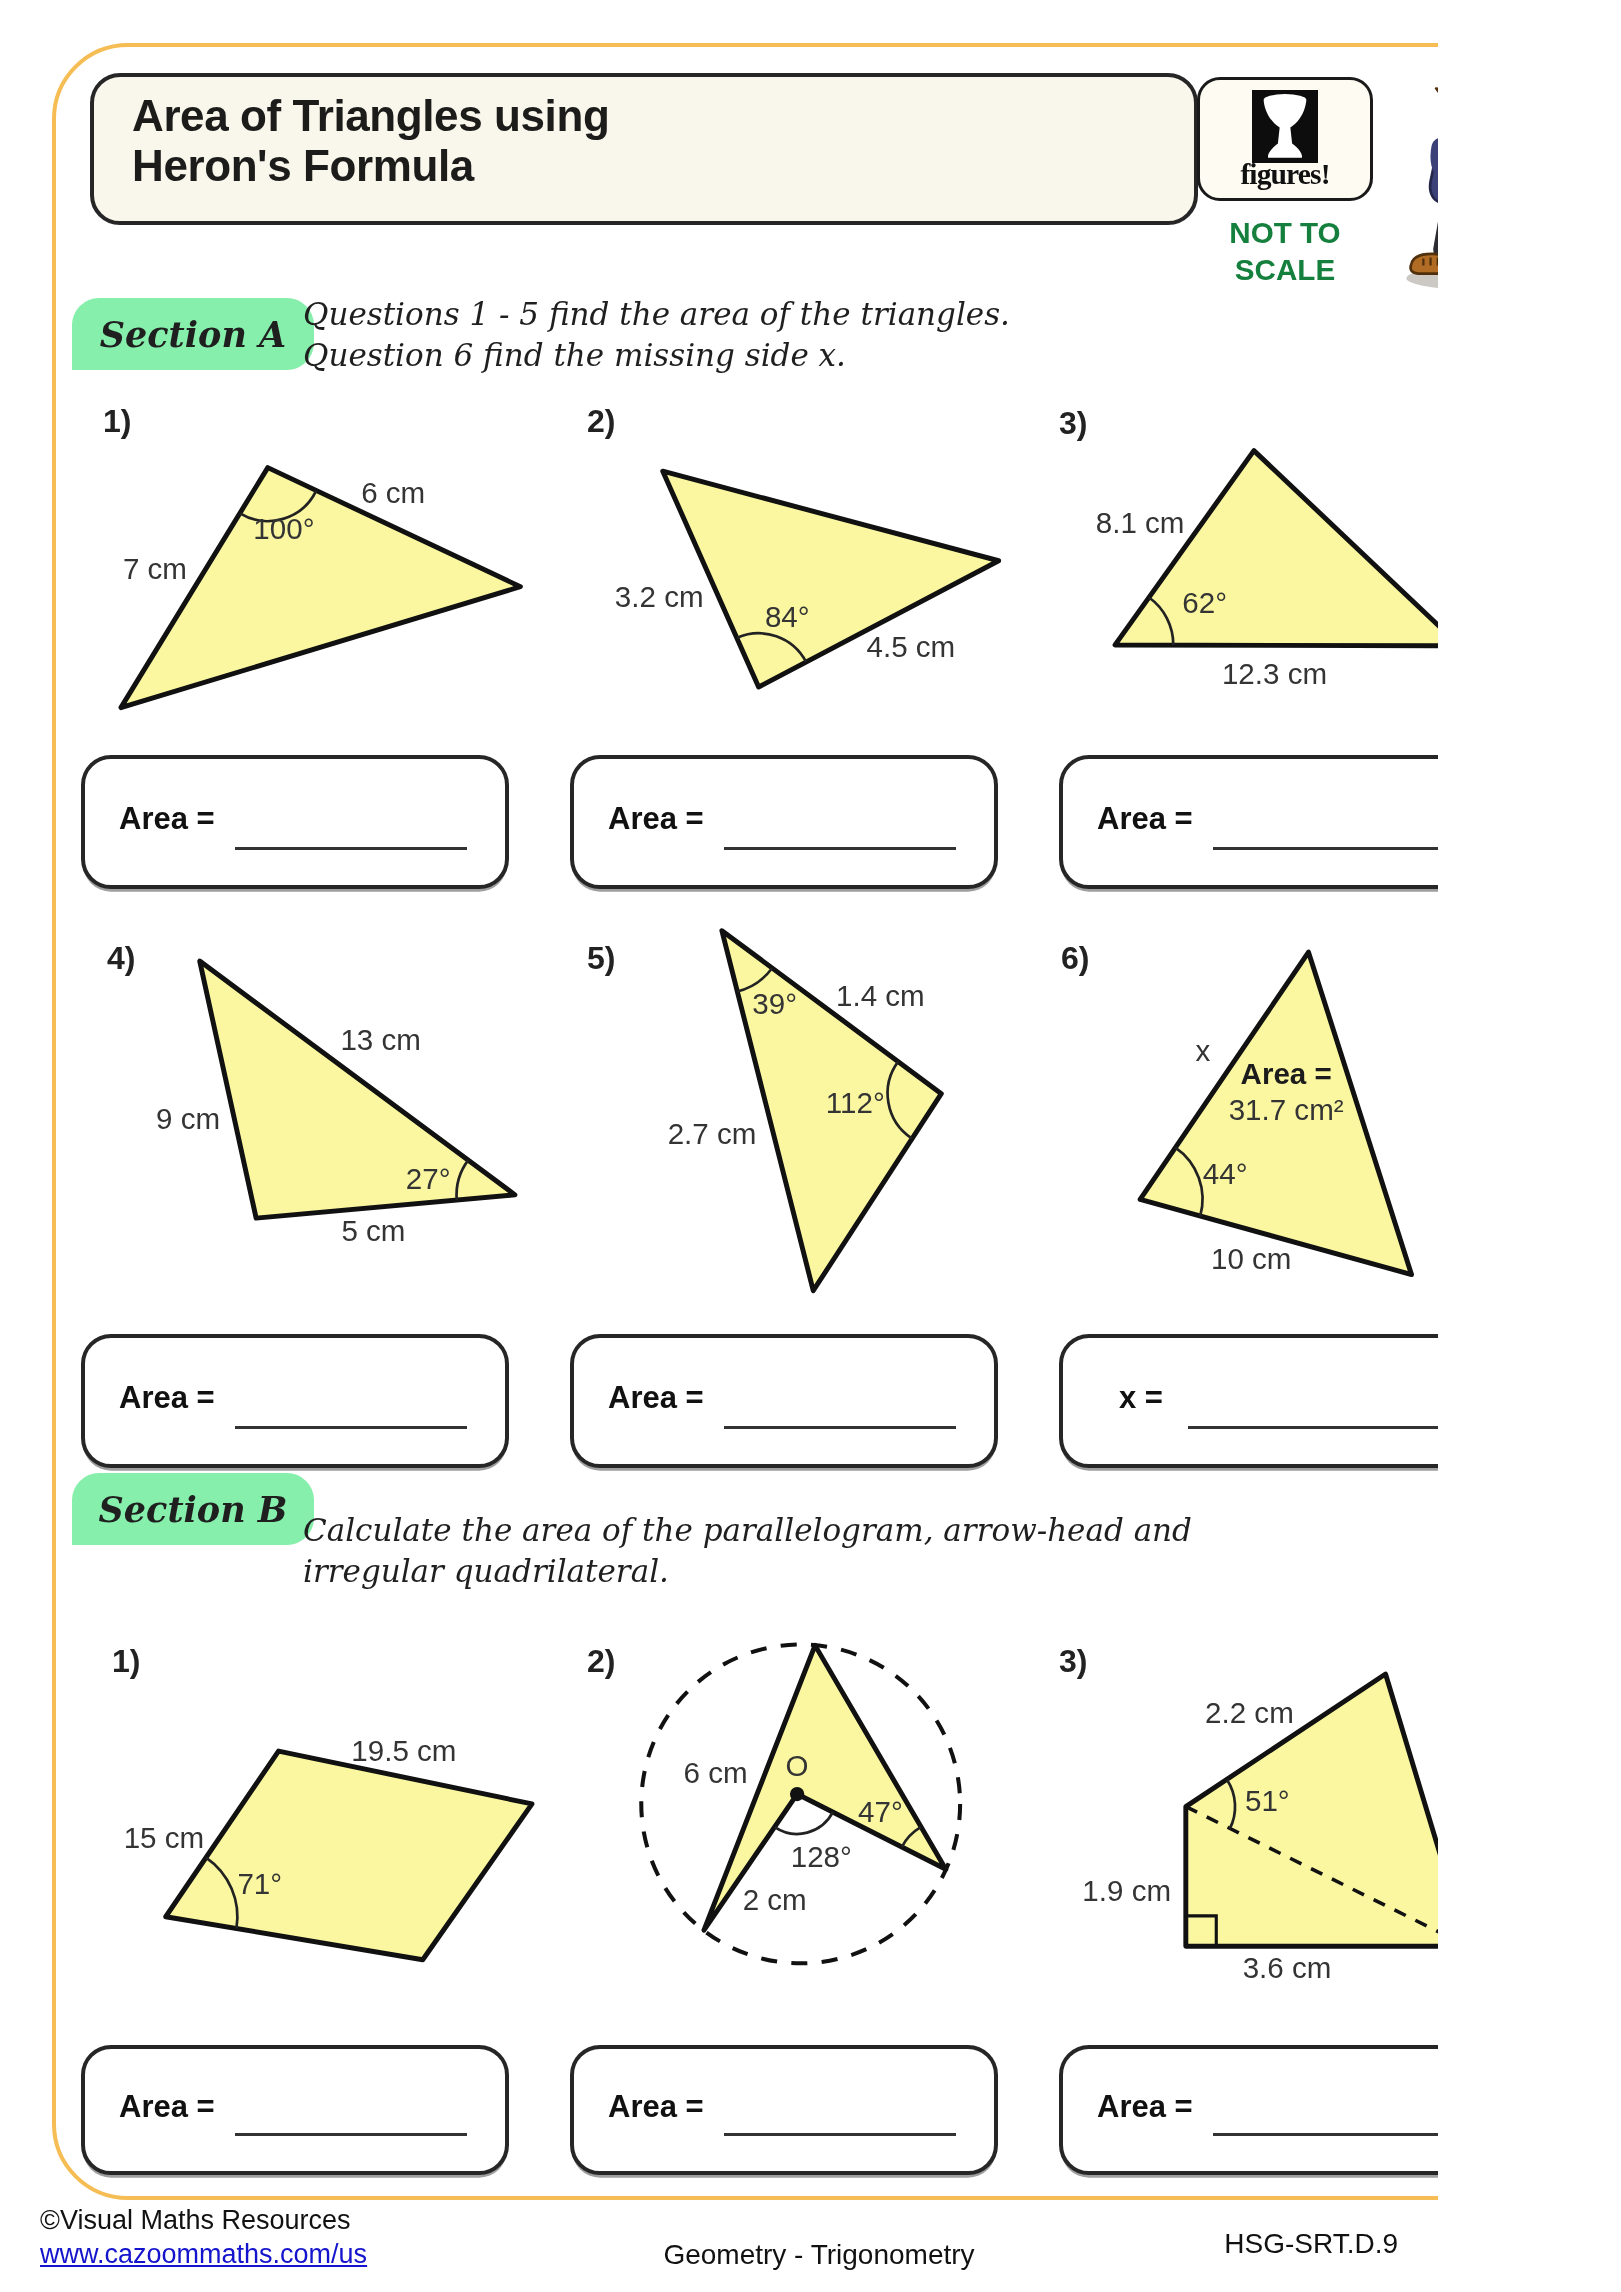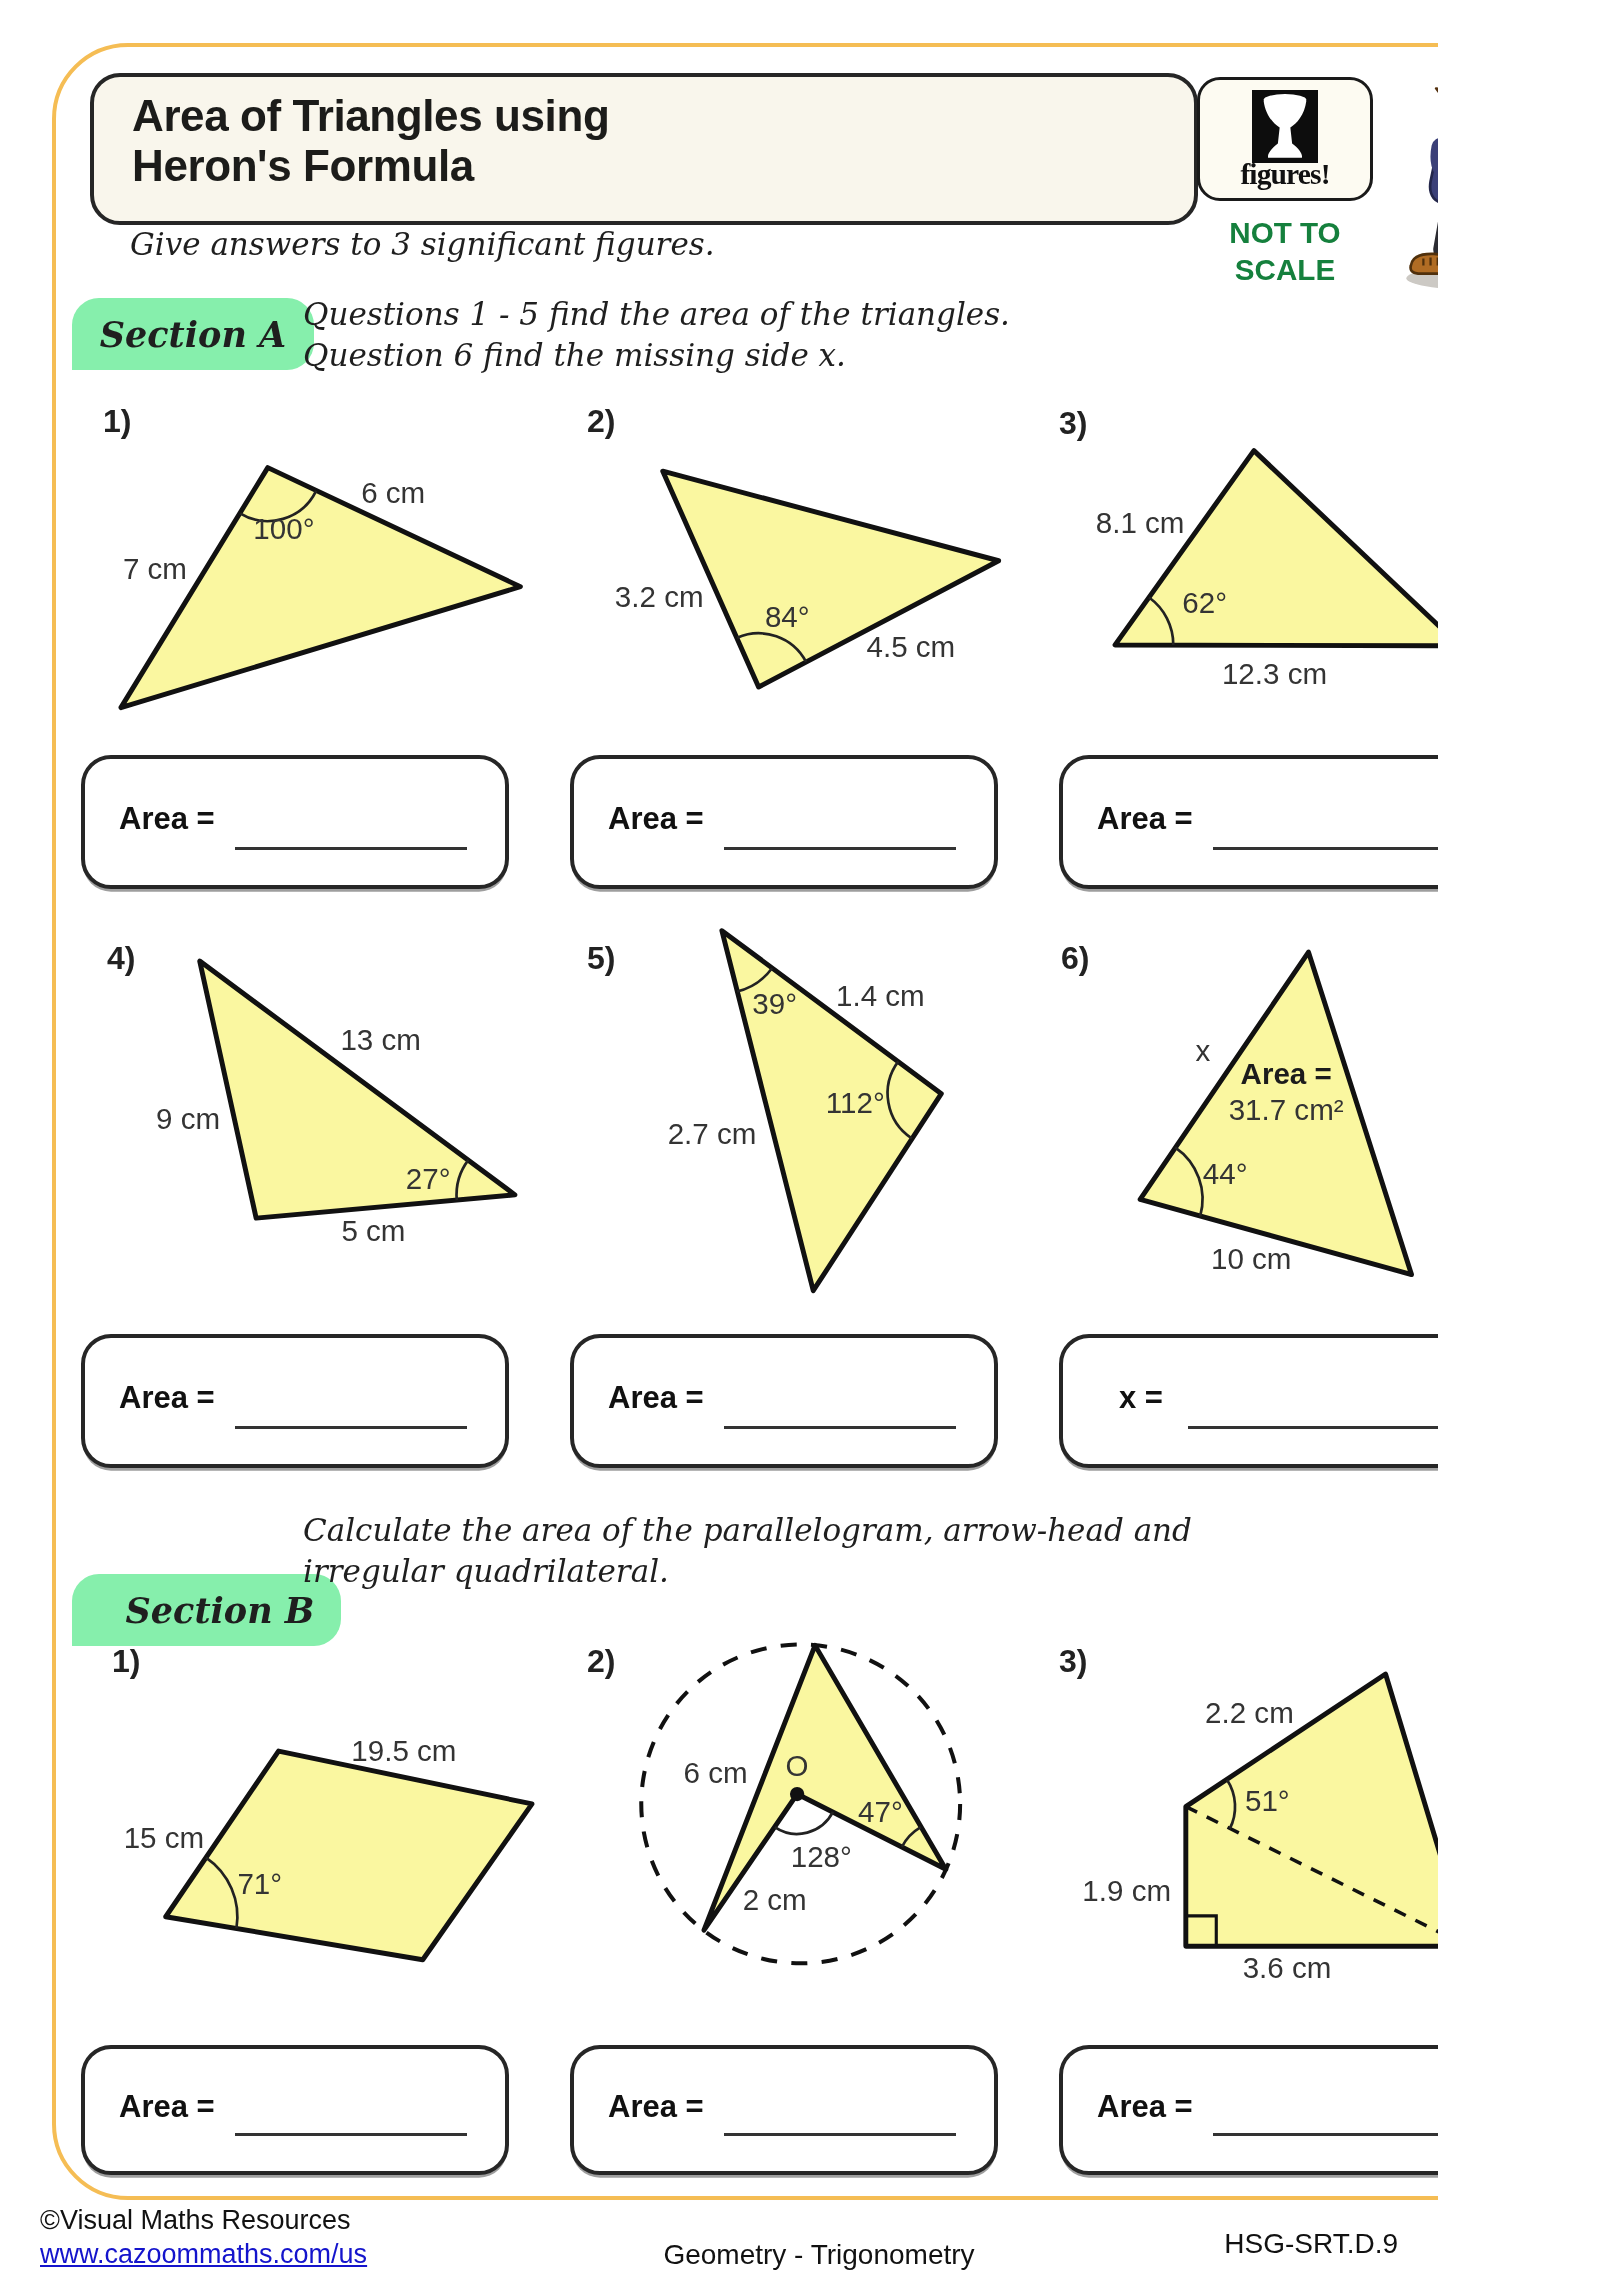--- a/index.html
+++ b/index.html
@@ -118,36 +118,35 @@
       <ellipse cx="112" cy="59" rx="7" ry="8" fill="#fff" stroke="#333" stroke-width="2"></ellipse>
       <circle cx="91" cy="60" r="3.4" fill="#2ea3d6"></circle>
         <circle cx="111" cy="60" r="3.4" fill="#2ea3d6"></circle>
       <circle cx="91" cy="60" r="1.4" fill="#111"></circle>
         <circle cx="111" cy="60" r="1.4" fill="#111"></circle>
       <path d="M100,62 q5,7 -1,11" stroke="#8a6a22" stroke-width="2.5" fill="none"></path>
       <path d="M88,79 q11,8 24,1" stroke="#333" stroke-width="3" fill="none"></path>
     </svg>
   </div>
 
-  <div class="give ital">Give answers to 3 significant figures.</div>
 
   <div class="section-label ital" style="top:298px;">Section A</div>
   <div class="sec-instr ital" style="top:294px;">
     <div>Questions 1 - 5 find the area of the triangles.</div>
     <div>Question 6 find the missing side x.</div>
   </div>
 
   <div class="qnum" style="left:103px;top:403px;">1)</div>
   <div class="qnum" style="left:587px;top:403px;">2)</div>
   <div class="qnum" style="left:1059px;top:405px;">3)</div>
   <div class="qnum" style="left:107px;top:940px;">4)</div>
   <div class="qnum" style="left:587px;top:940px;">5)</div>
   <div class="qnum" style="left:1061px;top:940px;">6)</div>
 
-  <div class="section-label ital" style="top:1574px;padding-left:27px;">Section B</div>
+  <div class="section-label ital" style="top:1473px;">Section B</div>
   <div class="sec-instr ital" style="top:1510px;">
     <div>Calculate the area of the parallelogram, arrow-head and</div>
     <div>irregular quadrilateral.</div>
   </div>
 
   <div class="qnum" style="left:112px;top:1643px;">1)</div>
   <div class="qnum" style="left:587px;top:1643px;">2)</div>
   <div class="qnum" style="left:1059px;top:1643px;">3)</div>
 
   <svg class="figures" width="1622" height="2293" viewBox="0 0 1811 2560">

